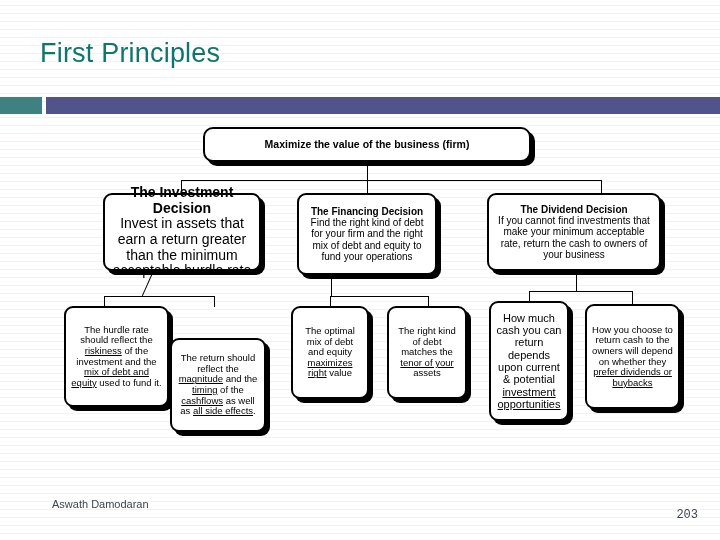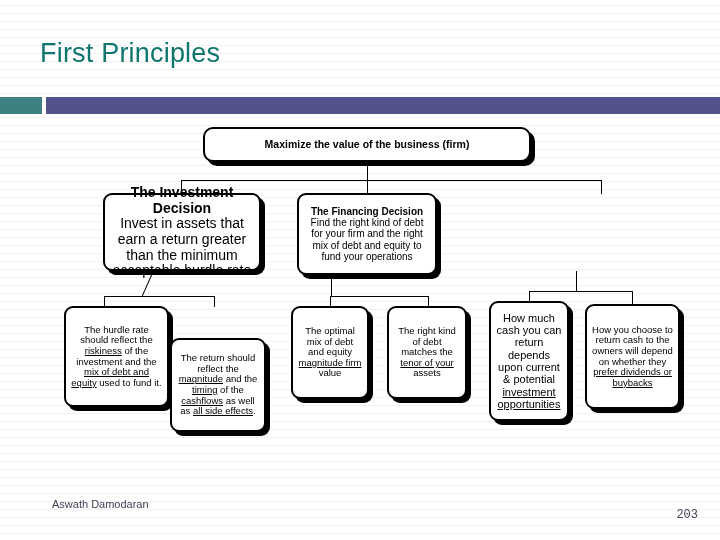--- a/index.html
+++ b/index.html
@@ -124,31 +124,37 @@
       </span>
     </div>
 
     <div class="node" id="node-financing">
       <span class="txt">
         <b>The Financing Decision</b>
         <span>Find the right kind of debt for your firm and the right mix of debt and equity to fund your operations</span>
       </span>
     </div>
 
+    <div class="node" id="node-dividend">
+      <span class="txt">
+        <b>The Dividend Decision</b>
+        <span>If you cannot find investments that make your minimum acceptable rate, return the cash to owners of your business</span>
+      </span>
+    </div>
 
     <div class="node" id="node-hurdle">
       <span class="txt"><span>The hurdle rate should reflect the </span><u>riskiness</u><span> of the investment and the </span><u>mix of debt and equity</u><span> used to fund it.</span></span>
     </div>
 
     <div class="node" id="node-return">
       <span class="txt"><span>The return should reflect the </span><u>magnitude</u><span> and the </span><u>timing</u><span> of the </span><u>cashflows</u><span> as well as </span><u>all side effects</u><span>.</span></span>
     </div>
 
     <div class="node" id="node-optimalmix">
-      <span class="txt"><span>The optimal mix of debt and equity </span><u>magnitude firm</u><span> value</span></span>
+      <span class="txt"><span>The optimal mix of debt and equity </span><u>maximizes right</u><span> value</span></span>
     </div>
 
     <div class="node" id="node-debtkind">
       <span class="txt"><span>The right kind of debt matches the </span><u>tenor of your</u><span> assets</span></span>
     </div>
 
     <div class="node" id="node-cashreturn">
       <span class="txt"><span>How much cash you can return depends upon current &amp; potential </span><u>investment opportunities</u></span>
     </div>
 

